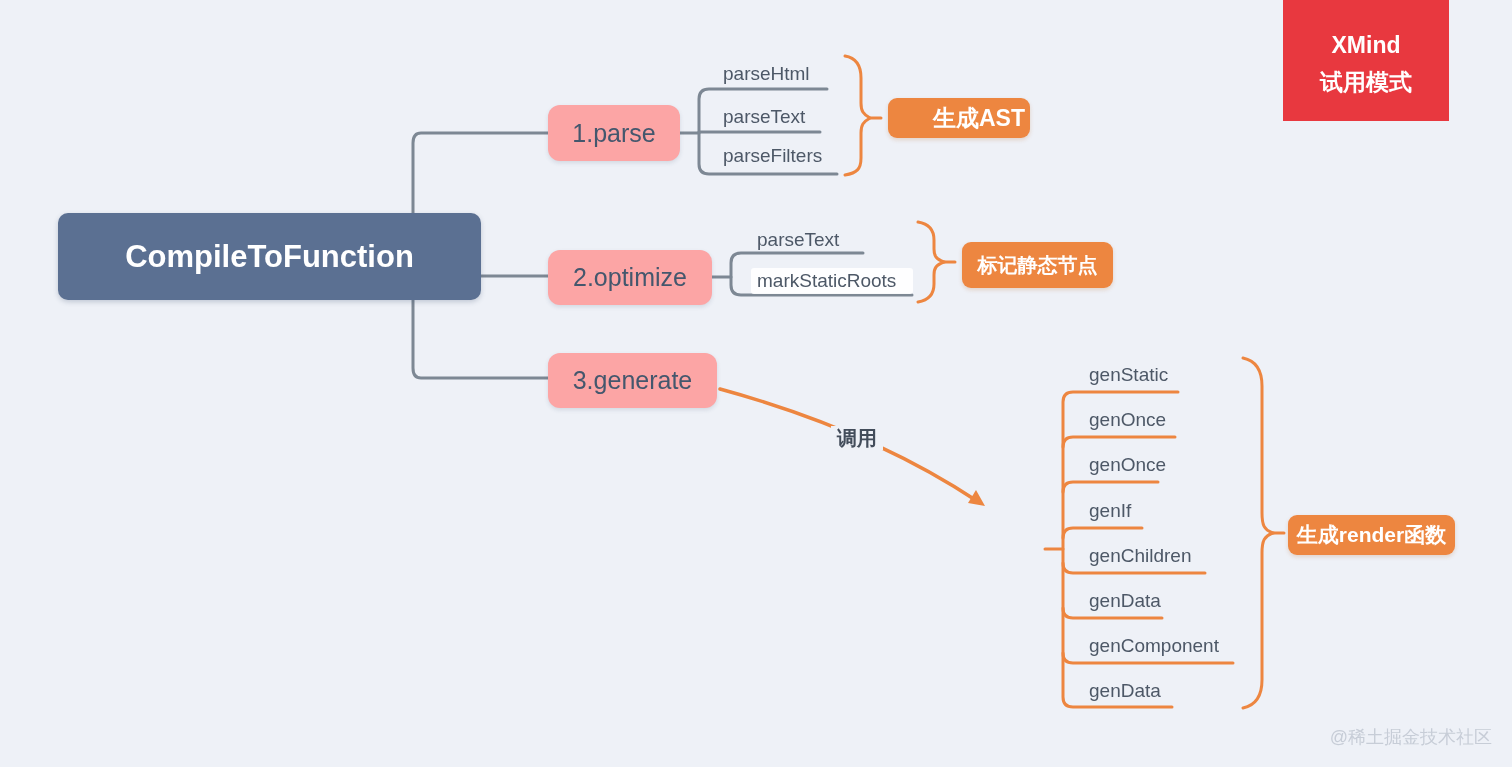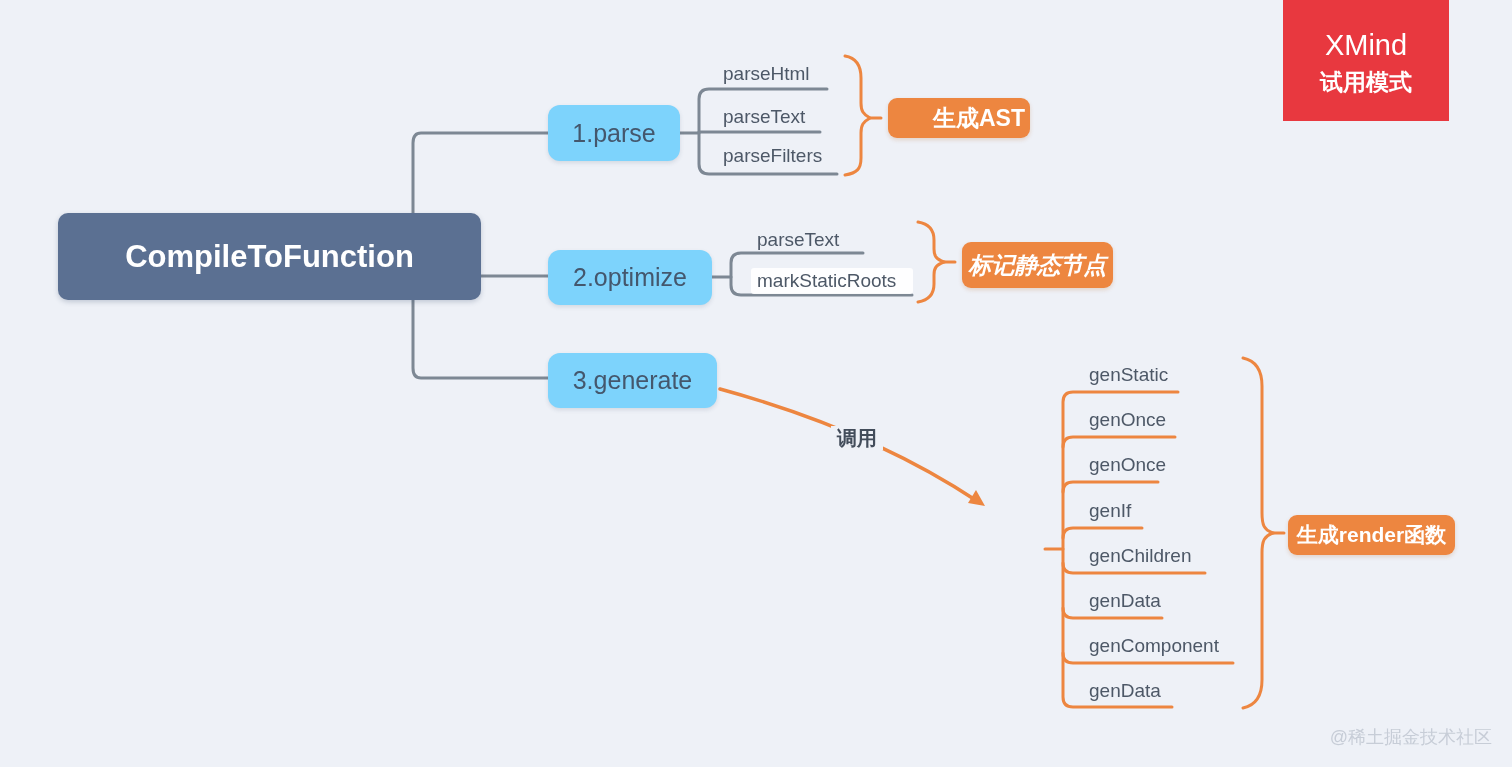--- a/index.html
+++ b/index.html
@@ -10,21 +10,21 @@
   }
   .canvas{position:absolute;inset:0;}
   .connector-layer{position:absolute;left:0;top:0;z-index:1;}
   .node-layer{position:absolute;inset:0;z-index:2;}
   .topic{position:absolute;display:flex;align-items:center;justify-content:center;white-space:nowrap;}
   .root-topic{
     background:#5b7092;color:#ffffff;font-weight:bold;font-size:31px;
     border-radius:10px;box-shadow:0 2px 5px rgba(60,80,110,0.25);
   }
   .branch-topic{
-    background:#7dd3fc;color:#44576d;font-size:25px;border-radius:12px;
+    background:#fca5a5;color:#44576d;font-size:25px;border-radius:12px;
     box-shadow:0 2px 4px rgba(60,80,110,0.15);
   }
   .orange-topic{
     background:#ed8640;color:#ffffff;font-weight:bold;font-size:22px;border-radius:12px;
     box-shadow:0 2px 4px rgba(180,90,20,0.25);
   }
   .callout{
     position:absolute;display:flex;align-items:center;justify-content:center;white-space:nowrap;
     background:#ed8640;color:#ffffff;font-weight:bold;border-radius:9px;
     box-shadow:0 2px 4px rgba(180,90,20,0.2);
@@ -37,21 +37,21 @@
   }
   .rel-label{
     position:absolute;color:#434d5b;font-weight:bold;font-size:20px;
     background:#eef1f7;padding:0 3px;height:24px;line-height:24px;text-align:center;
   }
   .xmind-badge{
     position:absolute;left:1283px;top:0;width:166px;height:121px;background:#e8383f;
     display:flex;flex-direction:column;align-items:center;justify-content:center;gap:7px;
     color:#ffffff;
   }
-  .xmind-badge .badge-title{font-size:29px;font-weight:normal;line-height:36px;}
+  .xmind-badge .badge-title{font-size:23px;font-weight:bold;line-height:36px;}
   .xmind-badge .badge-subtitle{font-size:23px;font-weight:bold;line-height:24px;}
   .watermark{
     position:absolute;top:725px;right:20px;color:#c7cdd7;font-size:18px;white-space:nowrap;
   }
 </style>
 </head>
 <body>
 
 <div class="canvas">
 
@@ -97,21 +97,21 @@
 
     <div class="child-label" style="left:723px;top:63px;">parseHtml</div>
     <div class="child-label" style="left:723px;top:106px;">parseText</div>
     <div class="child-label" style="left:723px;top:145px;">parseFilters</div>
 
     <div class="child-label" style="left:757px;top:229px;">parseText</div>
     <div class="label-highlight" style="left:751px;top:268px;width:162px;height:26px;"></div>
     <div class="child-label" style="left:757px;top:270px;">markStaticRoots</div>
 
     <div class="callout" style="left:888px;top:98px;width:102px;height:40px;font-size:23px;padding-left:40px;">生成AST</div>
-    <div class="callout" style="left:962px;top:242px;width:151px;height:46px;font-size:23px;font-style:italic;">标记静态节点</div>
+    <div class="callout" style="left:962px;top:242px;width:151px;height:46px;font-size:20px;">标记静态节点</div>
     <div class="callout" style="left:1288px;top:515px;width:167px;height:40px;font-size:21px;">生成render函数</div>
 
     <div class="rel-label" style="left:831px;top:426px;width:46px;">调用</div>
 
 
     <div class="child-label" style="left:1089px;top:364px;">genStatic</div>
     <div class="child-label" style="left:1089px;top:409px;">genOnce</div>
     <div class="child-label" style="left:1089px;top:454px;">genOnce</div>
     <div class="child-label" style="left:1089px;top:500px;">genIf</div>
     <div class="child-label" style="left:1089px;top:545px;">genChildren</div>

